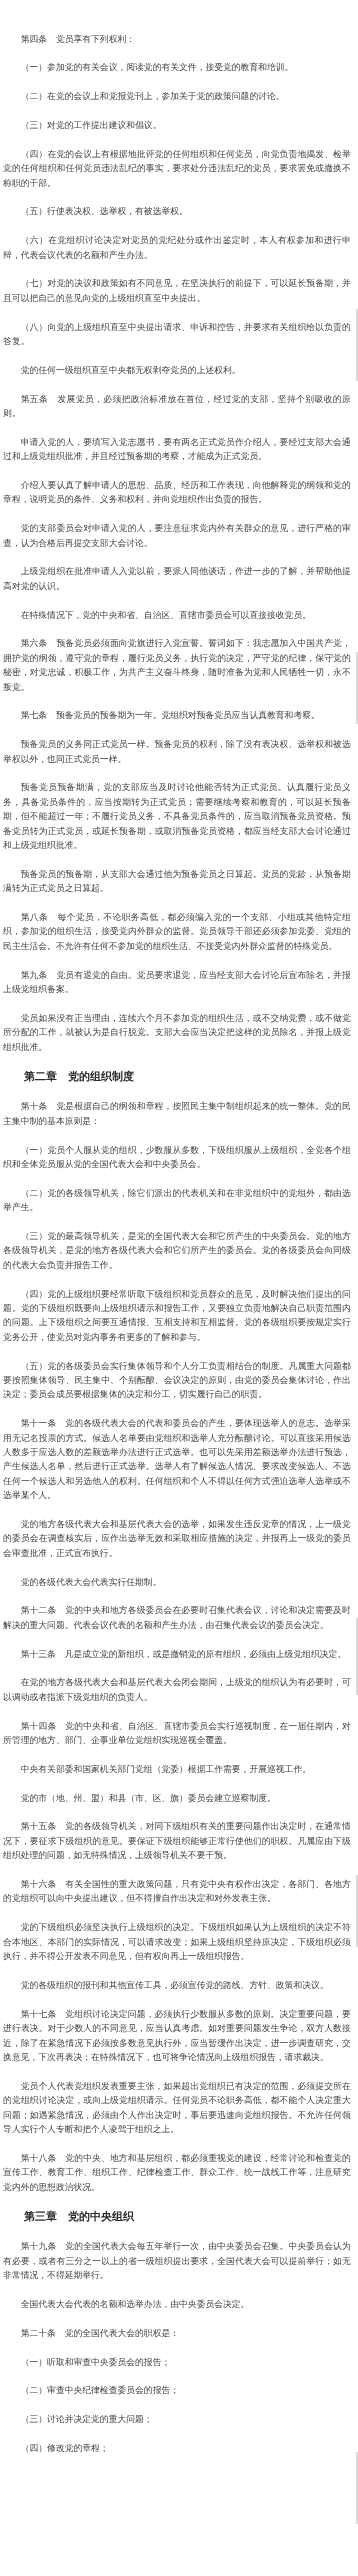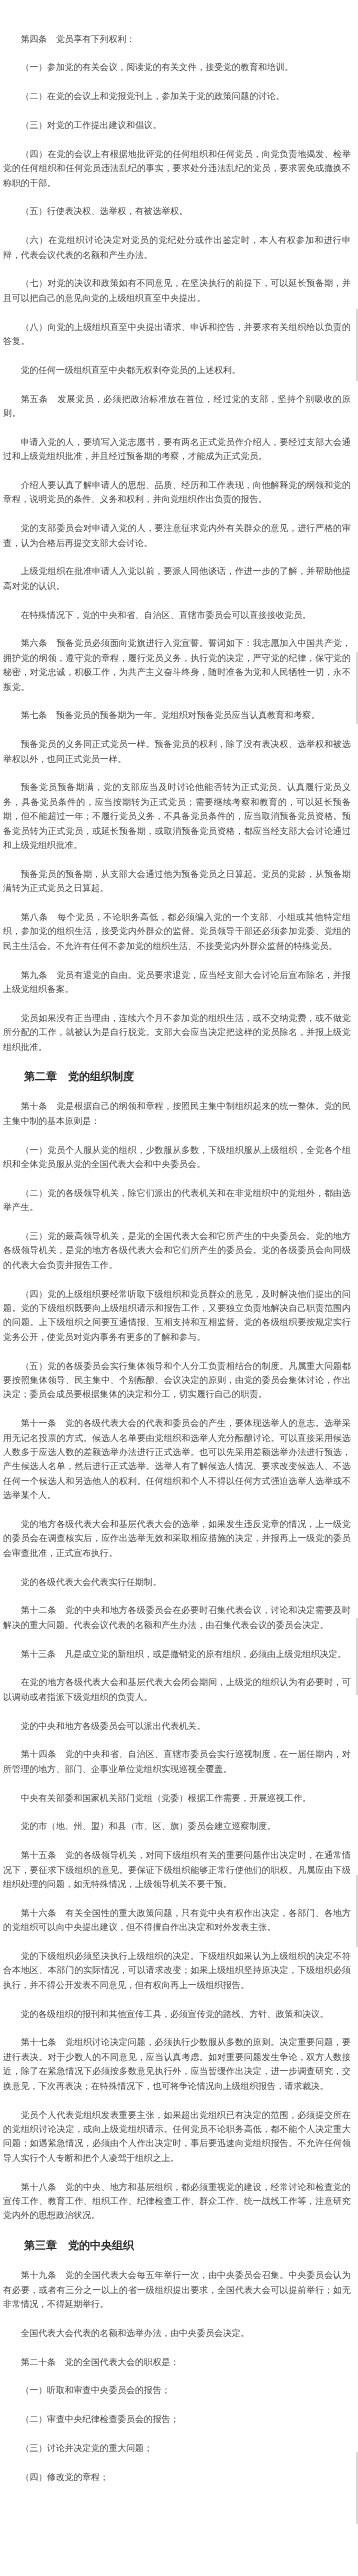--- a/index.html
+++ b/index.html
@@ -86,21 +86,20 @@
     <p>（二）党的各级领导机关，除它们派出的代表机关和在非党组织中的党组外，都由选举产生。</p>
     <p>（三）党的最高领导机关，是党的全国代表大会和它所产生的中央委员会。党的地方各级领导机关，是党的地方各级代表大会和它们所产生的委员会。党的各级委员会向同级的代表大会负责并报告工作。</p>
     <p>（四）党的上级组织要经常听取下级组织和党员群众的意见，及时解决他们提出的问题。党的下级组织既要向上级组织请示和报告工作，又要独立负责地解决自己职责范围内的问题。上下级组织之间要互通情报、互相支持和互相监督。党的各级组织要按规定实行党务公开，使党员对党内事务有更多的了解和参与。</p>
     <p>（五）党的各级委员会实行集体领导和个人分工负责相结合的制度。凡属重大问题都要按照集体领导、民主集中、个别酝酿、会议决定的原则，由党的委员会集体讨论，作出决定；委员会成员要根据集体的决定和分工，切实履行自己的职责。</p>
     <p>第十一条　党的各级代表大会的代表和委员会的产生，要体现选举人的意志。选举采用无记名投票的方式。候选人名单要由党组织和选举人充分酝酿讨论。可以直接采用候选人数多于应选人数的差额选举办法进行正式选举。也可以先采用差额选举办法进行预选，产生候选人名单，然后进行正式选举。选举人有了解候选人情况、要求改变候选人、不选任何一个候选人和另选他人的权利。任何组织和个人不得以任何方式强迫选举人选举或不选举某个人。</p>
     <p>党的地方各级代表大会和基层代表大会的选举，如果发生违反党章的情况，上一级党的委员会在调查核实后，应作出选举无效和采取相应措施的决定，并报再上一级党的委员会审查批准，正式宣布执行。</p>
     <p>党的各级代表大会代表实行任期制。</p>
     <p>第十二条　党的中央和地方各级委员会在必要时召集代表会议，讨论和决定需要及时解决的重大问题。代表会议代表的名额和产生办法，由召集代表会议的委员会决定。</p>
     <p>第十三条　凡是成立党的新组织，或是撤销党的原有组织，必须由上级党组织决定。</p>
     <p>在党的地方各级代表大会和基层代表大会闭会期间，上级党的组织认为有必要时，可以调动或者指派下级党组织的负责人。</p>
-    <p>党的中央和地方各级委员会可以派出代表机关。</p>
     <p>第十四条　党的中央和省、自治区、直辖市委员会实行巡视制度，在一届任期内，对所管理的地方、部门、企事业单位党组织实现巡视全覆盖。</p>
     <p>中央有关部委和国家机关部门党组（党委）根据工作需要，开展巡视工作。</p>
     <p>党的市（地、州、盟）和县（市、区、旗）委员会建立巡察制度。</p>
     <p>第十五条　党的各级领导机关，对同下级组织有关的重要问题作出决定时，在通常情况下，要征求下级组织的意见。要保证下级组织能够正常行使他们的职权。凡属应由下级组织处理的问题，如无特殊情况，上级领导机关不要干预。</p>
     <p>第十六条　有关全国性的重大政策问题，只有党中央有权作出决定，各部门、各地方的党组织可以向中央提出建议，但不得擅自作出决定和对外发表主张。</p>
     <p>党的下级组织必须坚决执行上级组织的决定。下级组织如果认为上级组织的决定不符合本地区、本部门的实际情况，可以请求改变；如果上级组织坚持原决定，下级组织必须执行，并不得公开发表不同意见，但有权向再上一级组织报告。</p>
     <p>党的各级组织的报刊和其他宣传工具，必须宣传党的路线、方针、政策和决议。</p>
     <p>第十七条　党组织讨论决定问题，必须执行少数服从多数的原则。决定重要问题，要进行表决。对于少数人的不同意见，应当认真考虑。如对重要问题发生争论，双方人数接近，除了在紧急情况下必须按多数意见执行外，应当暂缓作出决定，进一步调查研究，交换意见，下次再表决；在特殊情况下，也可将争论情况向上级组织报告，请求裁决。</p>
     <p>党员个人代表党组织发表重要主张，如果超出党组织已有决定的范围，必须提交所在的党组织讨论决定，或向上级党组织请示。任何党员不论职务高低，都不能个人决定重大问题；如遇紧急情况，必须由个人作出决定时，事后要迅速向党组织报告。不允许任何领导人实行个人专断和把个人凌驾于组织之上。</p>
     <p>第十八条　党的中央、地方和基层组织，都必须重视党的建设，经常讨论和检查党的宣传工作、教育工作、组织工作、纪律检查工作、群众工作、统一战线工作等，注意研究党内外的思想政治状况。</p>

